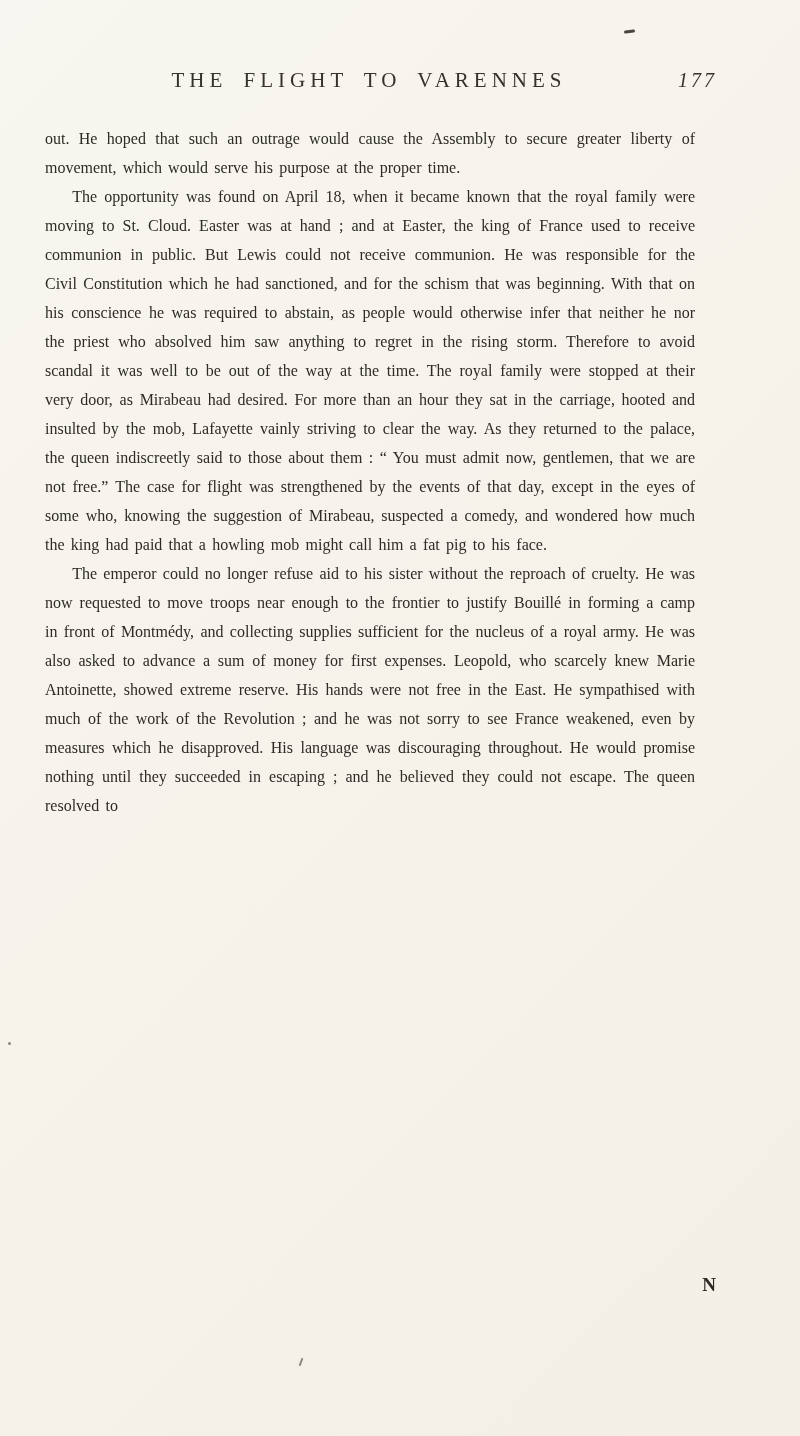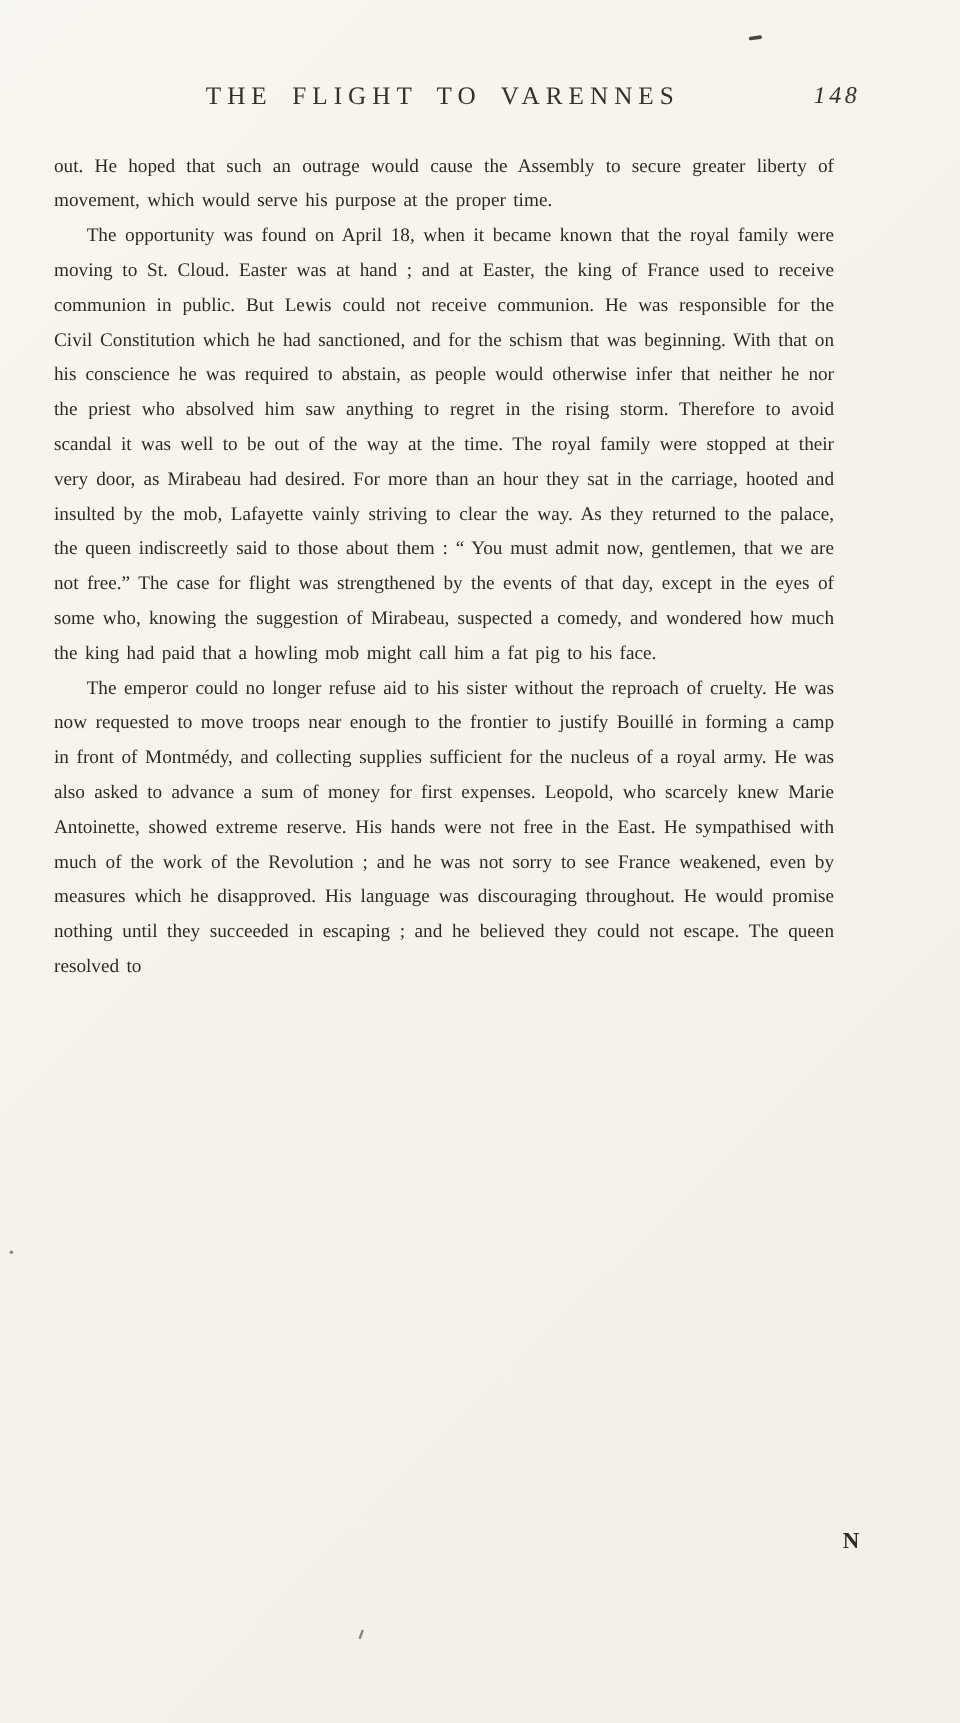--- a/index.html
+++ b/index.html
@@ -104,21 +104,21 @@
 <body>
 
 <div class="page">
 
   <div class="artifact-top"></div>
   <div class="artifact-left-dot"></div>
   <div class="artifact-bottom"></div>
 
   <div class="running-header">
     <span class="running-title">THE FLIGHT TO VARENNES</span>
-    <span class="folio">148</span>
+    <span class="folio">177</span>
   </div>
 
   <div class="text-block">
     <p class="para first">out.  He hoped that such an outrage would cause the Assembly to secure greater liberty of movement, which would serve his purpose at the proper time.</p>
     <p class="para">The opportunity was found on April 18, when it became known that the royal family were moving to St. Cloud.  Easter was at hand ; and at Easter, the king of France used to receive communion in public.  But Lewis could not receive communion.  He was responsible for the Civil Constitution which he had sanctioned, and for the schism that was beginning.  With that on his conscience he was required to abstain, as people would otherwise infer that neither he nor the priest who absolved him saw anything to regret in the rising storm.  Therefore to avoid scandal it was well to be out of the way at the time.  The royal family were stopped at their very door, as Mirabeau had desired.  For more than an hour they sat in the carriage, hooted and insulted by the mob, Lafayette vainly striving to clear the way.  As they returned to the palace, the queen indiscreetly said to those about them : “ You must admit now, gentlemen, that we are not free.”  The case for flight was strengthened by the events of that day, except in the eyes of some who, knowing the suggestion of Mirabeau, suspected a comedy, and wondered how much the king had paid that a howling mob might call him a fat pig to his face.</p>
     <p class="para">The emperor could no longer refuse aid to his sister without the reproach of cruelty.  He was now requested to move troops near enough to the frontier to justify Bouillé in forming a camp in front of Montmédy, and collecting supplies sufficient for the nucleus of a royal army.  He was also asked to advance a sum of money for first expenses.  Leopold, who scarcely knew Marie Antoinette, showed extreme reserve.  His hands were not free in the East.  He sympathised with much of the work of the Revolution ; and he was not sorry to see France weakened, even by measures which he disapproved.  His language was discouraging throughout.  He would promise nothing until they succeeded in escaping ; and he believed they could not escape.  The queen resolved to</p>
   </div>
 
   <div class="signature-mark">N</div>
 

